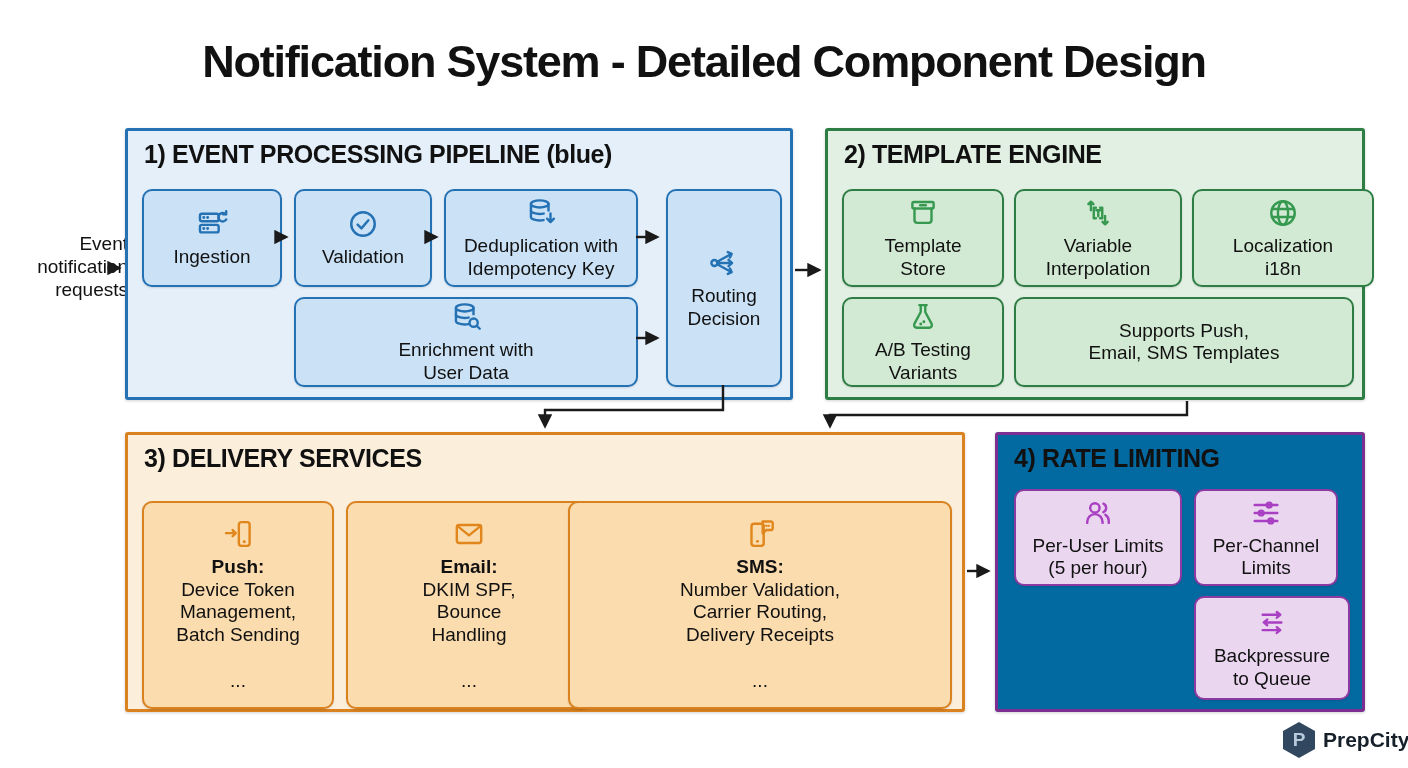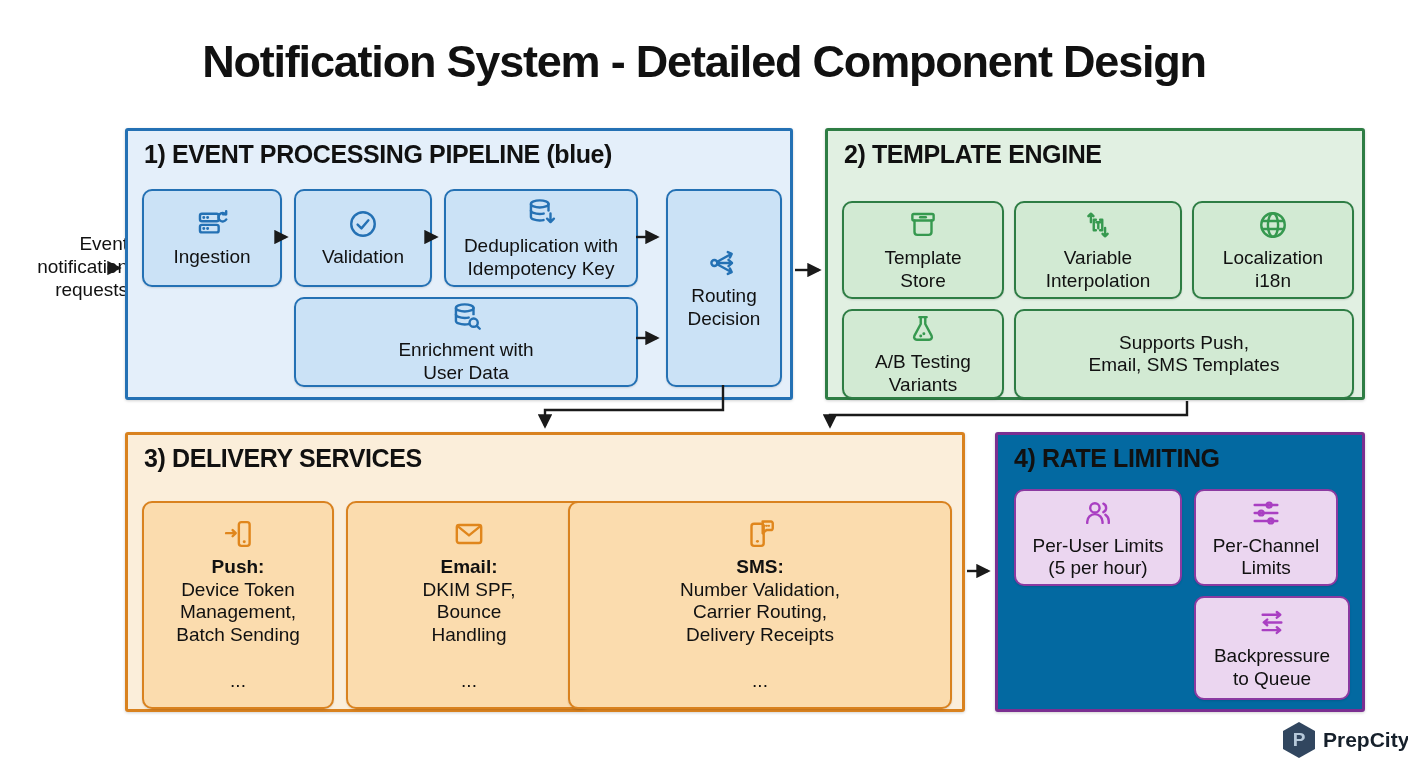--- a/index.html
+++ b/index.html
@@ -18,21 +18,21 @@
   .lbl{white-space:pre-line;}
   .nhead{font-weight:700;}
   .more{margin-top:24px;}
   .icon{display:block;margin-bottom:5px;line-height:0;}
   svg.glyph{width:34px;height:34px;fill:none;stroke:currentColor;stroke-width:1.7;
             stroke-linecap:round;stroke-linejoin:round;}
   .sec-blue{background:#e4effa;border-color:#2471b4;}
   .sec-blue .node{background:#cbe2f6;border-color:#2471b4;}
   .sec-blue .icon{color:#2471b4;}
   .sec-green{background:#e1f0e2;border-color:#2e7d44;}
-  .sec-green .node{background:#d2ead3;border-color:#2e7d44;margin-top:12px;}
+  .sec-green .node{background:#d2ead3;border-color:#2e7d44;}
   .sec-green .icon{color:#36994f;}
   .sec-orange{background:#fbeeda;border-color:#d9821f;}
   .sec-orange .node{background:#fbdcae;border-color:#d9821f;margin-top:12px;}
   .sec-orange .icon{color:#e0861c;}
   .sec-purple{background:#0369a1;border-color:#7b2f91;}
   .sec-purple .node{background:#ebd6f0;border-color:#8b3aa1;}
   .sec-purple .icon{color:#a93fc2;}
   .flow-label{position:absolute;left:12px;top:233px;width:116px;text-align:right;
               font-size:19px;line-height:1.2;white-space:pre-line;}
   #connectors{position:absolute;left:0;top:0;pointer-events:none;z-index:5;}
@@ -126,21 +126,21 @@
     <span class="icon"><svg class="glyph" viewBox="0 0 24 24">
       <path d="M7 10V4M5.2 5.8 7 4l1.8 1.8"></path>
           <path d="M17 14v6M15.2 18.2 17 20l1.8-1.8"></path>
       <path d="M10.5 8.3H9v7.4h1.5M13.5 8.3H15v7.4h-1.5"></path>
           <path d="M10.8 10.1h2.8M12.2 10.1v4.2"></path>
     </svg></span>
     <span class="lbl">Variable
 Interpolation</span>
   </div>
 
-  <div class="node" style="left:364px;top:58px;width:162px;height:98px;">
+  <div class="node" style="left:364px;top:58px;width:182px;height:98px;">
     <span class="icon"><svg class="glyph" viewBox="0 0 24 24">
       <circle cx="12" cy="12" r="8.3"></circle>
           <ellipse cx="12" cy="12" rx="3.6" ry="8.3"></ellipse>
       <path d="M4.3 9.2h15.4M4.3 14.8h15.4"></path>
     </svg></span>
     <span class="lbl">Localization
 i18n</span>
   </div>
 
   <div class="node" style="left:14px;top:166px;width:162px;height:90px;">

